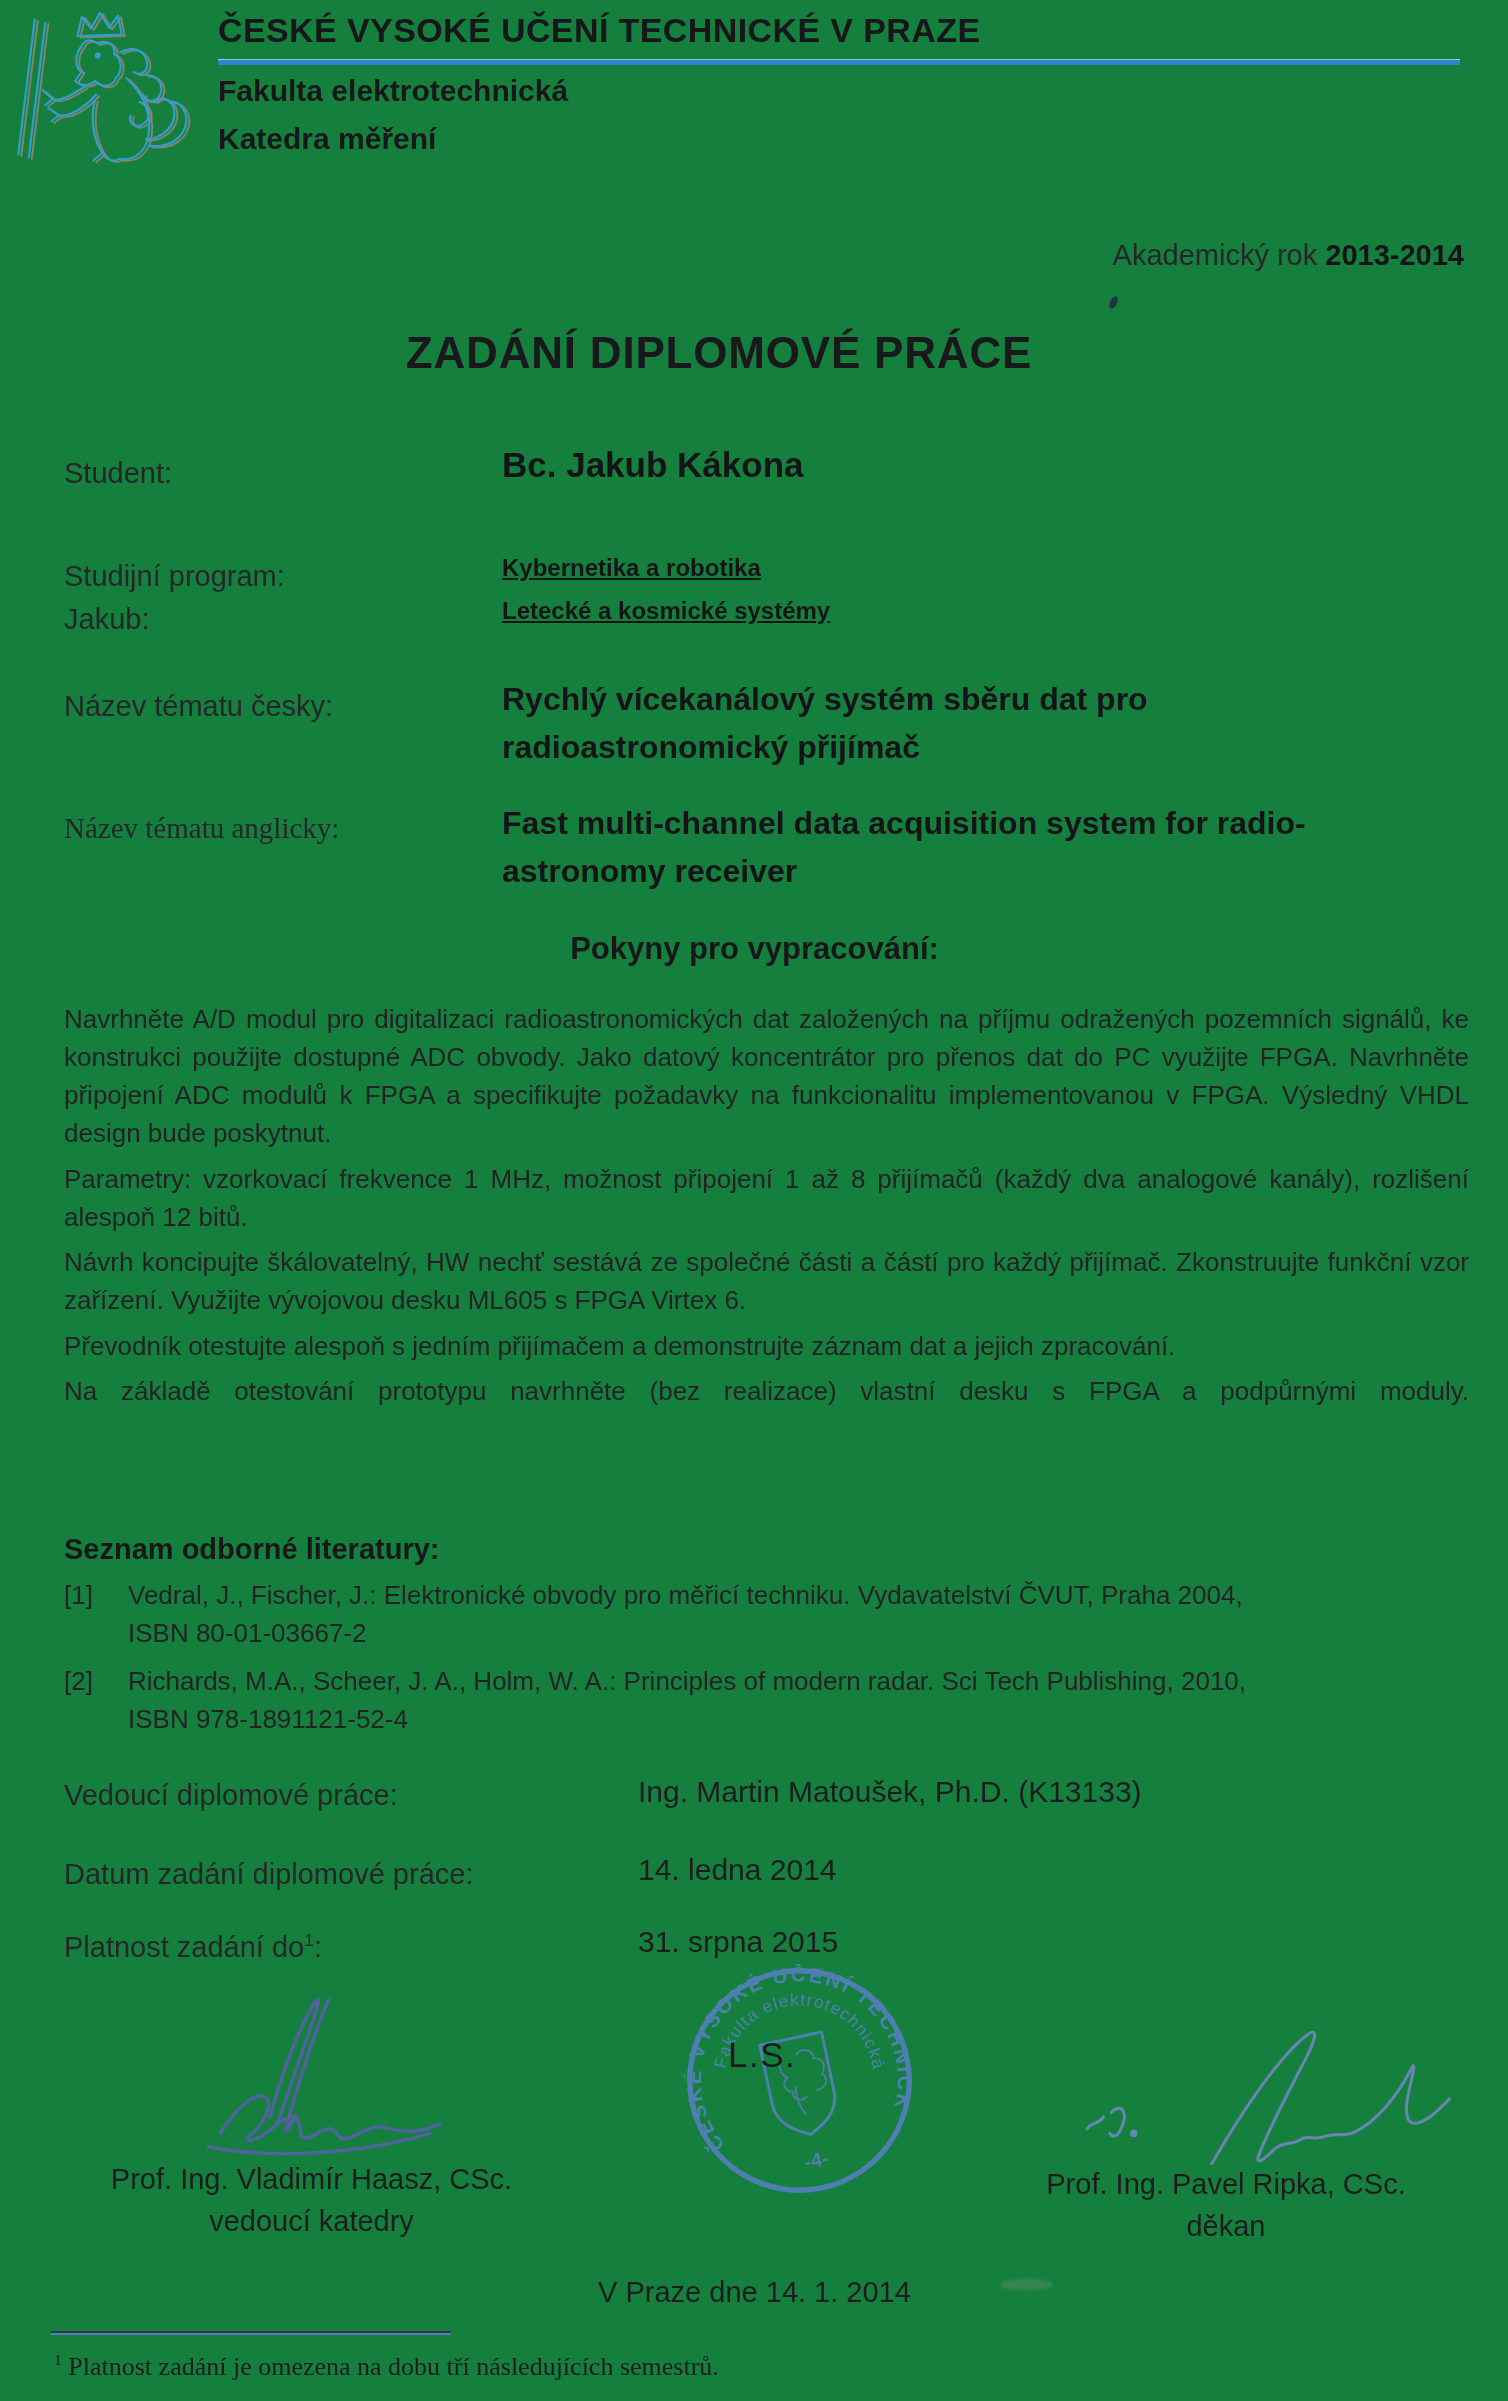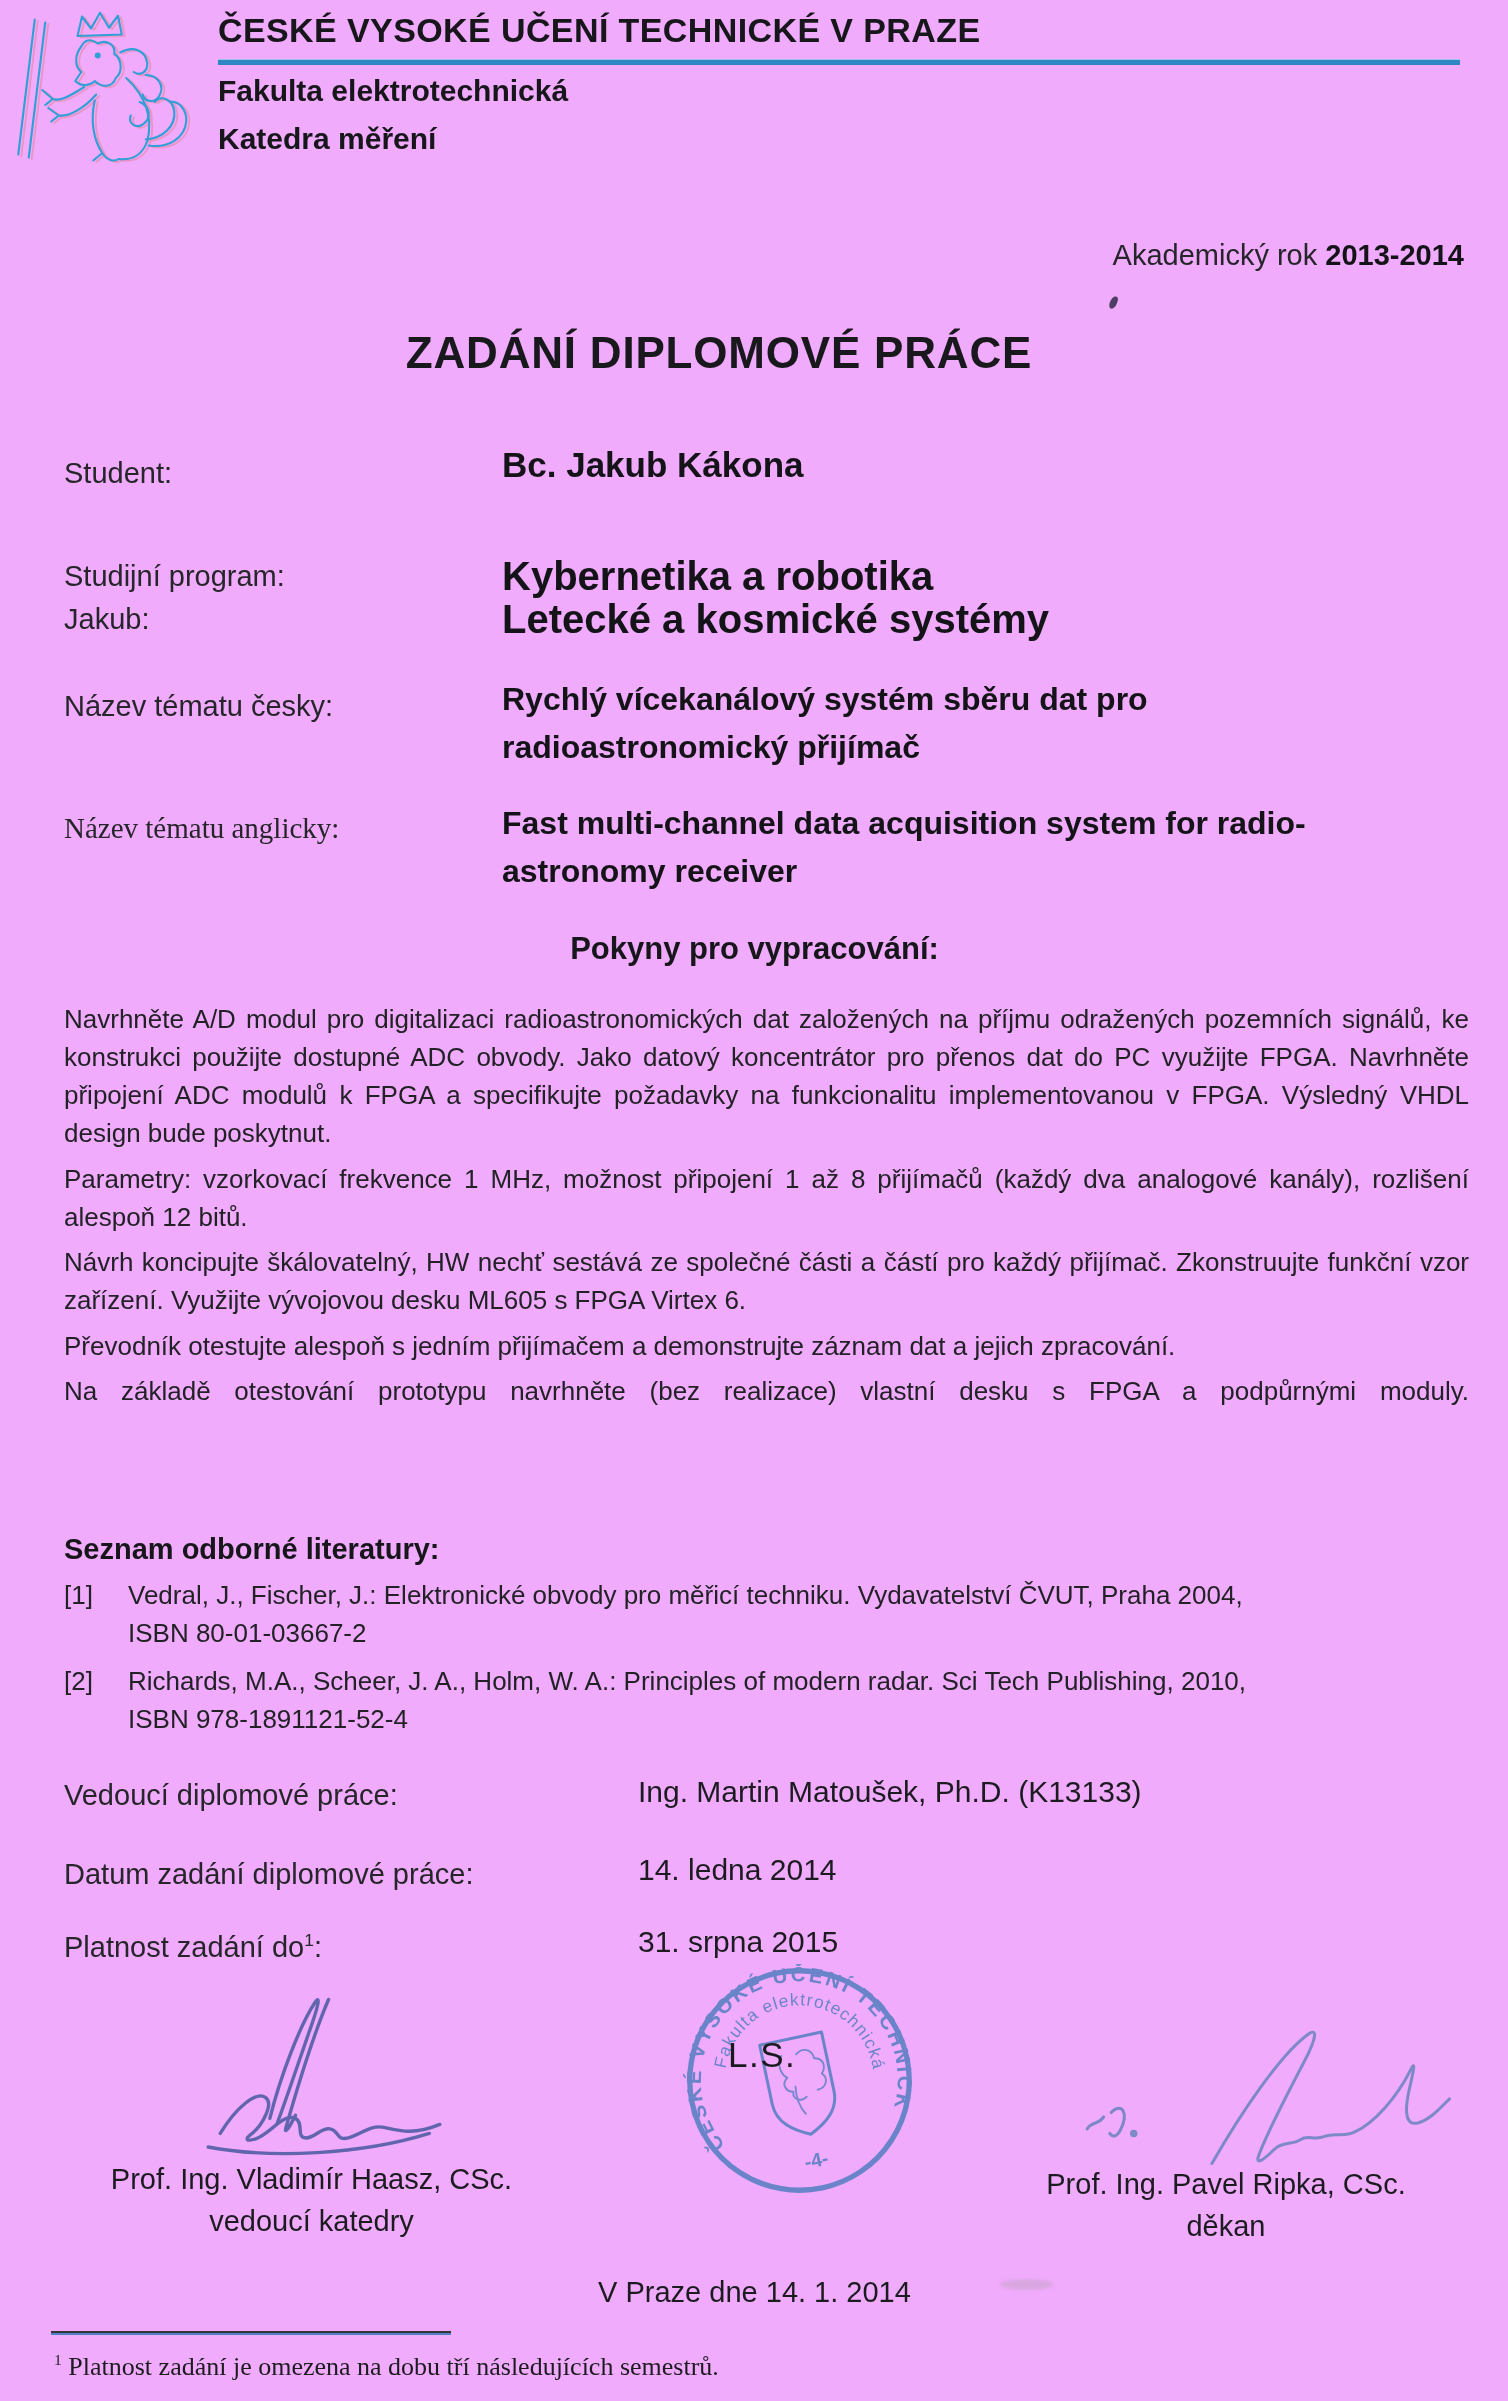--- a/index.html
+++ b/index.html
@@ -1,39 +1,39 @@
 <!DOCTYPE html>
 <html lang="cs" style="font-size:12px"><head>
 <meta charset="utf-8">
 <style>
   html,body{margin:0;padding:0;background:#e8e8e8;}
   .page{
     position:relative;
     width:1509px;height:2401px;
-    background:#f0abfc;
+    background:#15803d;
     overflow:hidden;
     font-family:"Liberation Sans", sans-serif;
     color:#1e1e22;
   }
   .abs{position:absolute;}
   
   .university{left:218px;top:10.5px;font-size:34px;font-weight:bold;letter-spacing:0.4px;color:#17171b;}
   .header-rule{left:218px;top:59px;width:1242px;height:4.5px;background:#2e86c6;border-top:0.8px solid #9cc4e4;}
   .faculty{left:218px;top:74px;font-size:30px;font-weight:bold;color:#17171b;}
   .department{left:218px;top:122px;font-size:30px;font-weight:bold;color:#17171b;}
   .acad-year{right:45px;top:239px;font-size:29px;text-align:right;color:#26262a;}
   .acad-year b{color:#141418;}
   .artifact-mark{left:1110px;top:296px;width:6.8px;height:12.8px;background:#23233e;border-radius:60% 40% 55% 45%;transform:rotate(20deg);opacity:.8;}
   .doc-title{left:0;top:328px;width:1438px;text-align:center;font-size:44px;font-weight:bold;letter-spacing:0.8px;color:#19191d;}
   
   .label{left:64px;font-size:29px;color:#26262a;}
   .label-serif{font-family:"Liberation Serif", serif;font-size:29px;}
   .value{left:502px;color:#141418;}
   .v-student{top:445px;font-size:35px;font-weight:bold;}
-  .v-md{font-size:40px;font-weight:bold;}
+  .v-md{font-size:24px;font-weight:bold;text-decoration:underline;}
   .topic{font-size:32px;font-weight:bold;line-height:48px;}
   
   .pokyny-heading{left:0;top:931px;width:1509px;text-align:center;font-size:31px;font-weight:bold;color:#17171b;}
   .paragraphs{left:64px;top:1000px;width:1405px;font-size:26px;line-height:38px;text-align:justify;color:#222226;}
   .paragraphs p{margin:0 0 7.5px 0;}
   .paragraphs p.stretch{text-align-last:justify;}
   
   .lit-heading{left:64px;top:1533px;font-size:29px;font-weight:bold;color:#17171b;}
   .lit-item{left:64px;width:1354px;font-size:26px;line-height:38px;padding-left:64px;box-sizing:border-box;color:#222226;}
   .lit-index{position:absolute;left:0;top:0;}

